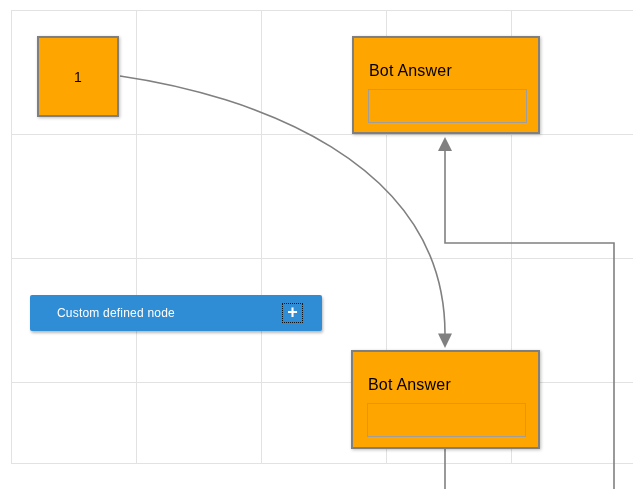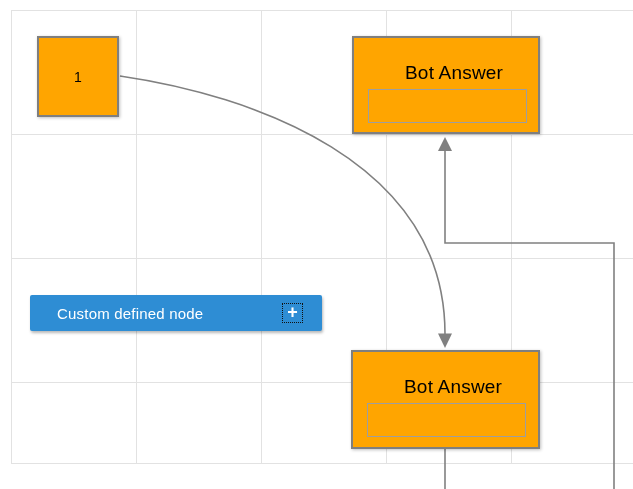--- a/index.html
+++ b/index.html
@@ -61,23 +61,22 @@
     height: 81px;
     display: flex;
     align-items: center;
     justify-content: center;
     font-size: 14px;
   }
   .bot-title {
     position: absolute;
     left: 15px;
     top: 24px;
-    font-size: 19px;
+    font-size: 16px;
     letter-spacing: 0.2px;
-    margin-left: 36px;
   }
   .bot-field {
     position: absolute;
     left: 14px;
     top: 51px;
     width: 159px;
     height: 34px;
     box-sizing: border-box;
     border: 1px solid var(--inner-field-border, #9e9e9e);
     background: transparent;
@@ -89,21 +88,21 @@
     height: 36px;
     background: var(--custom-blue, #2E8DD4);
     border: none;
     border-radius: 2px;
     box-shadow: 1px 2px 3px rgba(0,0,0,0.28);
     display: flex;
     align-items: center;
   }
   .custom-label {
     color: var(--custom-text, #fff);
-    font-size: 15px;
+    font-size: 12px;
     margin-left: 27px;
     letter-spacing: 0.2px;
   }
   .add-btn {
     position: absolute;
     left: 252px;
     top: 8px;
     width: 21px;
     height: 20px;
     box-sizing: border-box;

